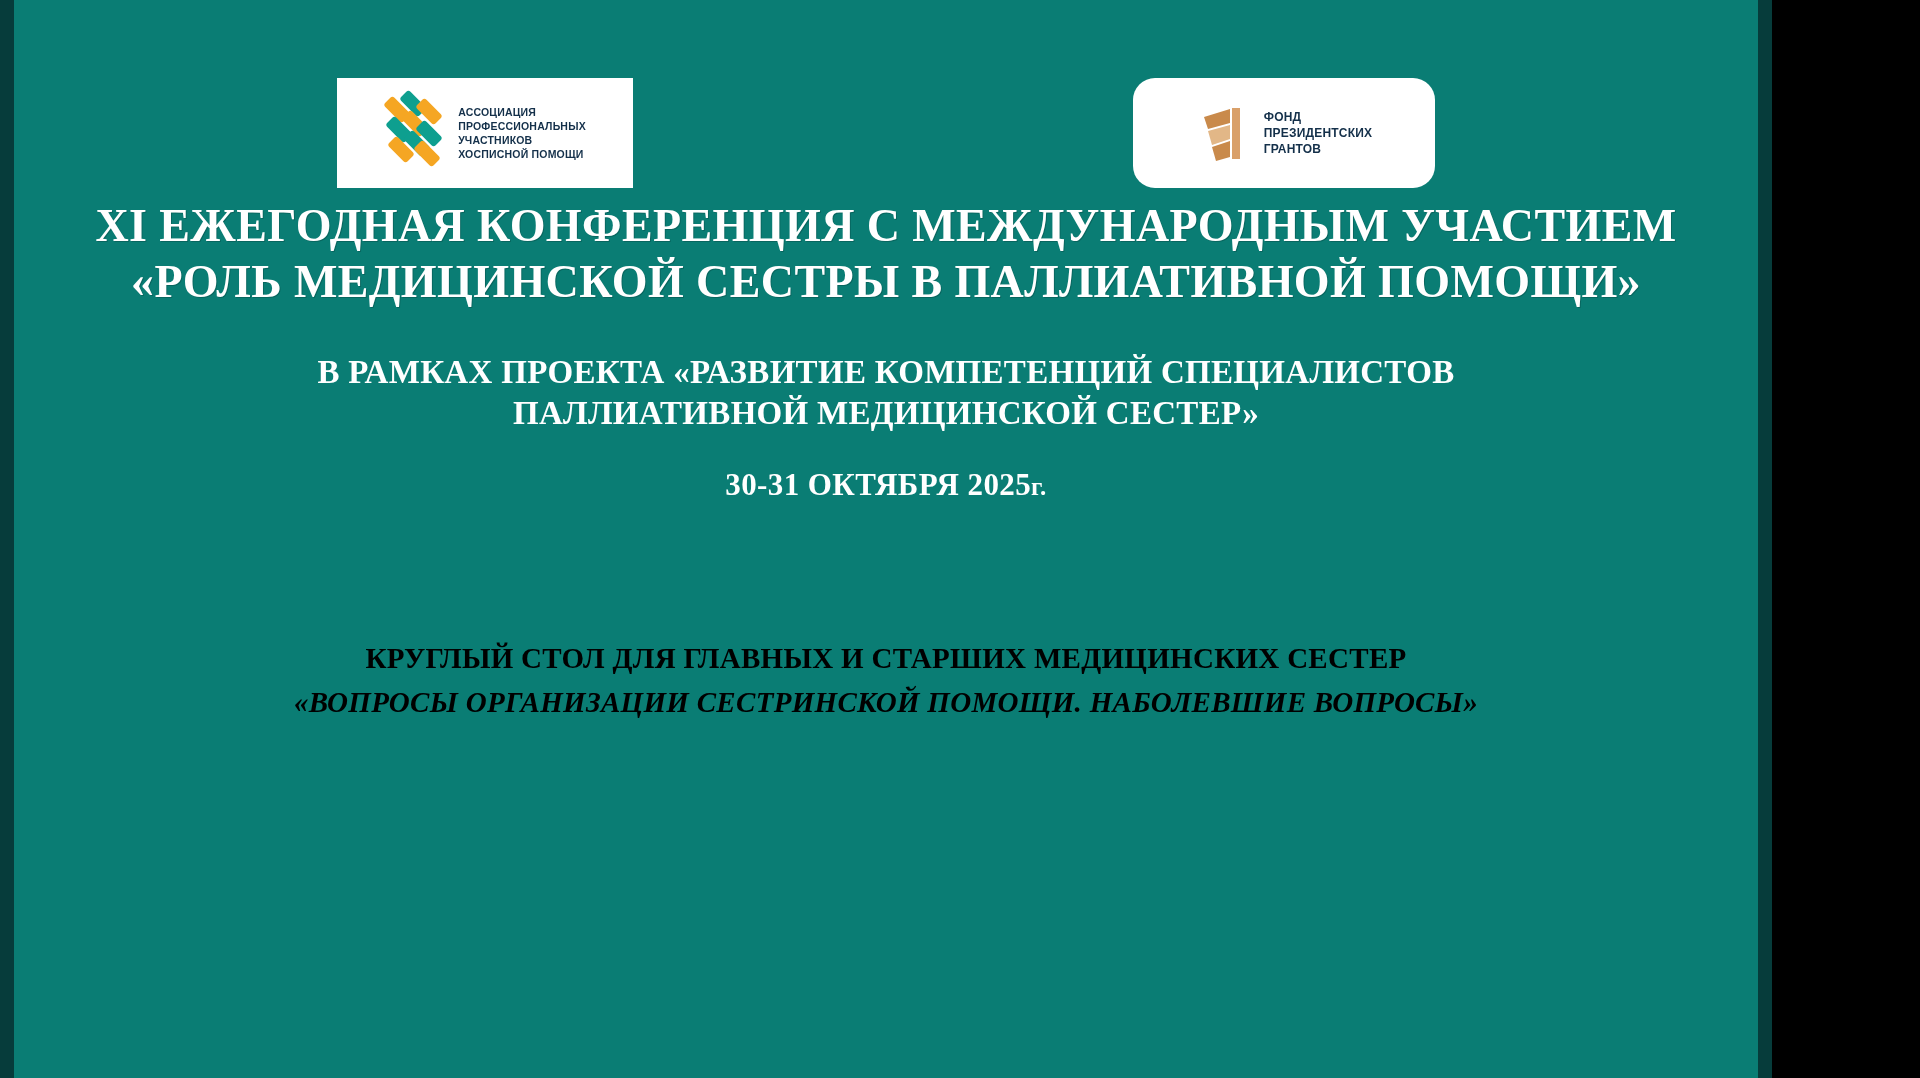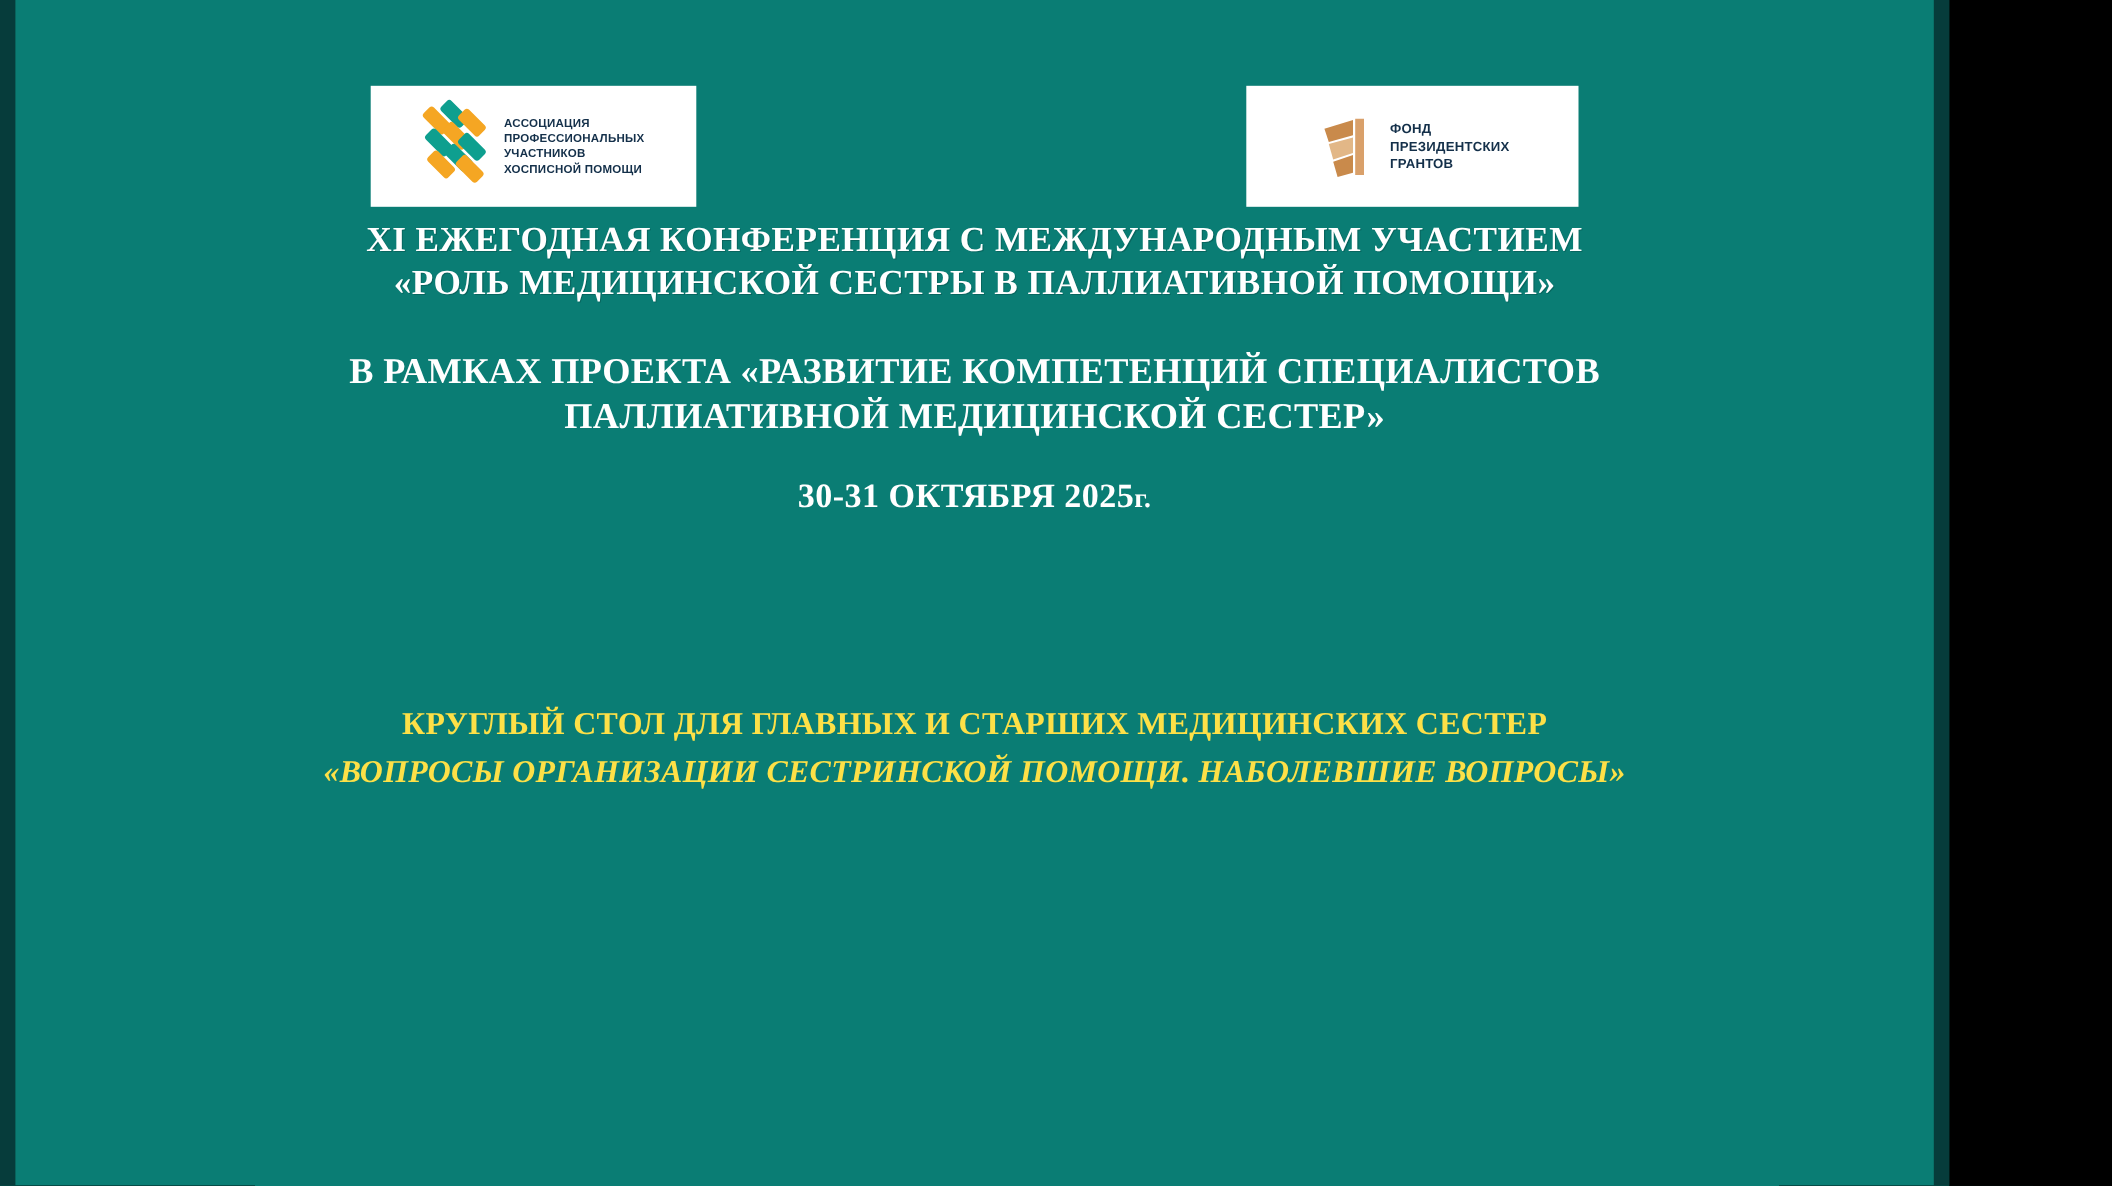--- a/index.html
+++ b/index.html
@@ -42,20 +42,21 @@
     justify-content: center;
     padding: 0 12px;
   }
   .logo-card.assoc {
     width: 272px;
     height: 110px;
   }
   .logo-card.fund {
     width: 278px;
     height: 110px;
+    border-radius: 22px;
   }
   .assoc-inner {
     display: flex;
     align-items: center;
     gap: 12px;
   }
   .assoc-mark {
     width: 62px;
     height: 72px;
     position: relative;
@@ -97,21 +98,21 @@
 
   .title-block {
     position: absolute;
     top: 198px;
     left: 0;
     width: 100%;
     text-align: center;
     color: #ffffff;
   }
   .title-main {
-    font-size: 32px;
+    font-size: 46px;
     font-weight: bold;
     line-height: 1.22;
     letter-spacing: .4px;
     text-shadow: 1px 1px 0 rgba(0,0,0,.18);
     padding: 0 28px;
   }
   .subtitle {
     margin-top: 42px;
     font-size: 33px;
     font-weight: bold;
@@ -128,21 +129,21 @@
   .dates .suffix {
     font-size: 25px;
   }
 
   .round-table {
     position: absolute;
     top: 640px;
     left: 0;
     width: 100%;
     text-align: center;
-    color: #fde047;
+    color: #000000;
   }
   .rt-line1 {
     font-size: 29px;
     font-weight: bold;
     line-height: 1.3;
     letter-spacing: .3px;
   }
   .rt-line2 {
     font-size: 29px;
     font-weight: bold;

